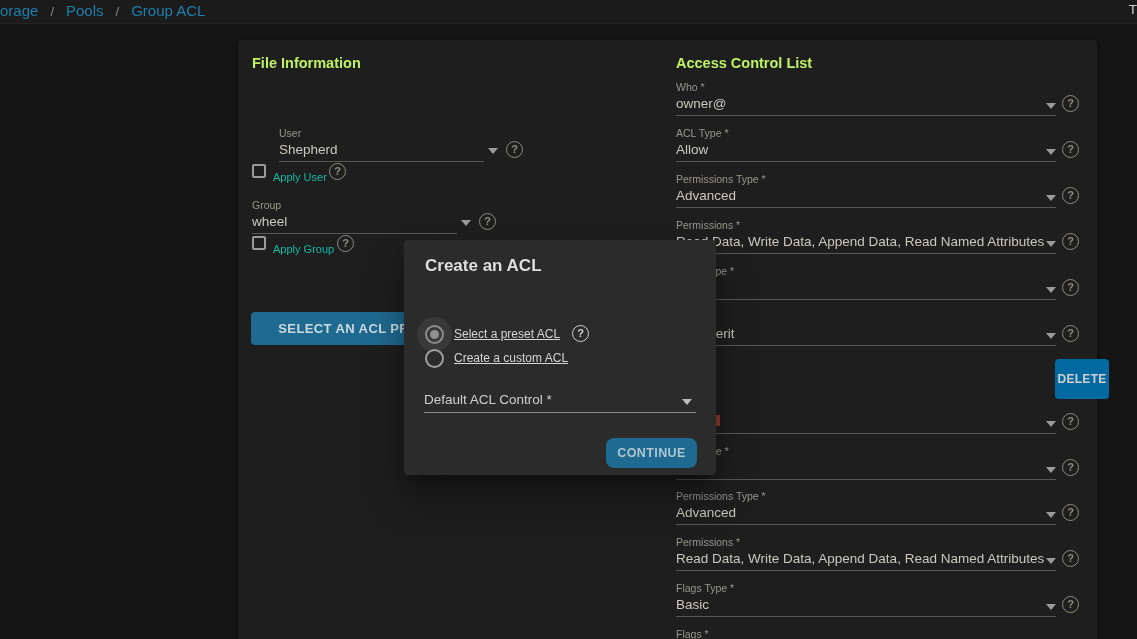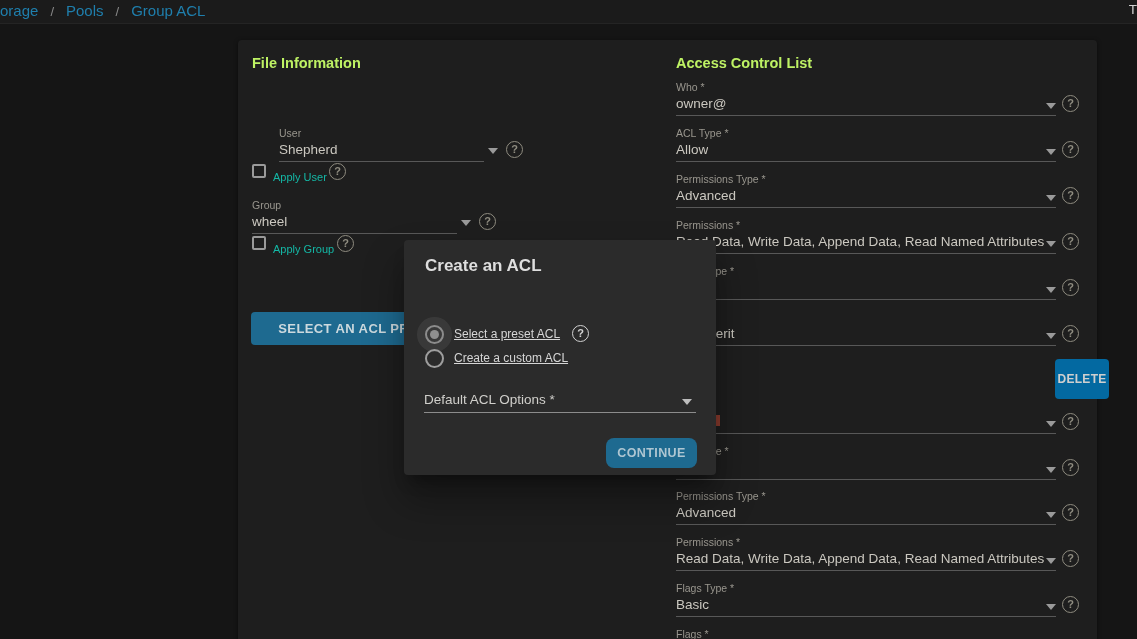--- a/index.html
+++ b/index.html
@@ -245,21 +245,21 @@
       <div class="radio-label">Select a preset ACL</div>
       <div class="help">?</div>
     </div>
 
     <div class="radio-row" style="top:109px;">
       <div class="radio"></div>
       <div class="radio-label">Create a custom ACL</div>
     </div>
 
     <div class="modal-select">
-      <div class="sel-label">Default ACL Options *</div>
+      <div class="sel-label">Default ACL Control *</div>
       <div class="dd-arrow"></div>
       <div class="sel-line"></div>
     </div>
 
     <button class="btn-primary btn-continue">CONTINUE</button>
   </div>
 
 </div>
 
 </body></html>

